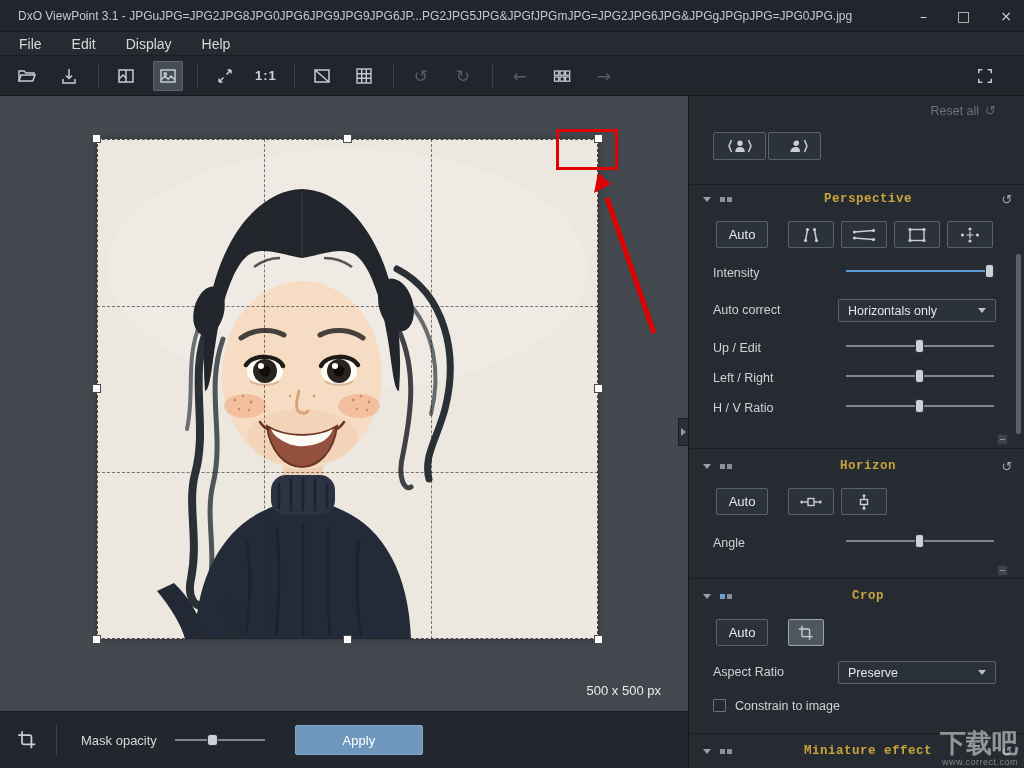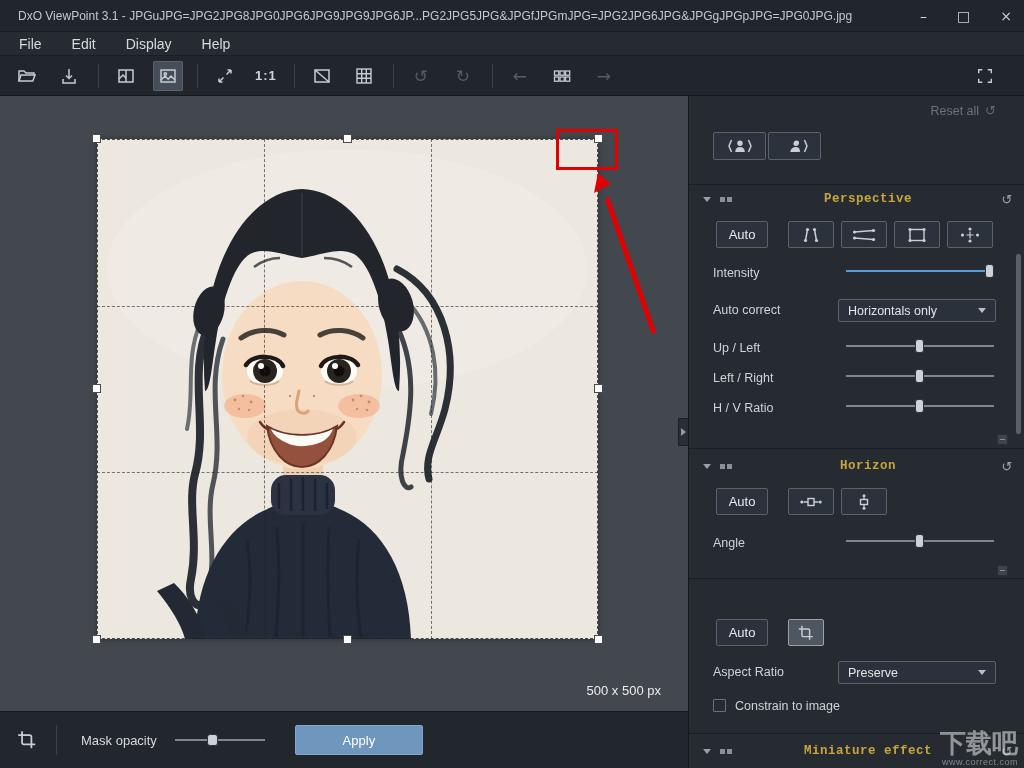--- a/index.html
+++ b/index.html
@@ -405,21 +405,21 @@
       <div class="slider p-slider" style="top:167px">
         <span class="track"></span>
         <span class="fill" style="width:97%"></span>
         <span class="knob" style="left:calc(97% - 5px)"></span>
       </div>
       <div class="row-label" style="top:207px">Auto correct</div>
       <div class="dropdown" style="top:203px">
         <span>Horizontals only</span>
         <span class="chev"></span>
       </div>
-      <div class="row-label" style="top:245px">Up / Left</div>
+      <div class="row-label" style="top:245px">Up / Edit</div>
       <div class="slider p-slider" style="top:242px">
         <span class="track"></span>
         <span class="knob" style="left:calc(50% - 5px)"></span>
       </div>
       <div class="row-label" style="top:275px">Left / Right</div>
       <div class="slider p-slider" style="top:272px">
         <span class="track"></span>
         <span class="knob" style="left:calc(50% - 5px)"></span>
       </div>
       <div class="row-label" style="top:305px">H / V Ratio</div>
@@ -465,20 +465,29 @@
       <div class="slider p-slider" style="top:437px">
         <span class="track"></span>
         <span class="knob" style="left:calc(50% - 5px)"></span>
       </div>
       <div class="grip" style="top:469px">
           <i></i>
         </div>
 
       <div class="divider" style="top:482px"></div>
 
+      <div class="sec-head" style="top:489px">
+        <span class="tri-down"></span>
+        <span class="sq-icon">
+            <span class="blue"></span>
+            <span></span>
+          </span>
+        <span class="sec-title">Crop</span>
+        <span class="sec-reset"></span>
+      </div>
       <div class="tools-row" style="top:523px">
         <div class="btn auto-btn">Auto</div>
         <div class="btn icon-btn selected">
           <svg width="18" height="18" viewBox="0 0 20 20" fill="none" stroke="currentColor" stroke-width="1.6">
               <path d="M5.5 2v10.5a1.5 1.5 0 0 0 1.5 1.5H17.5"></path>
               <path d="M2 5.5h10.5A1.5 1.5 0 0 1 14 7v10.5"></path>
             </svg>
         </div>
       </div>
       <div class="row-label" style="top:569px">Aspect Ratio</div>

